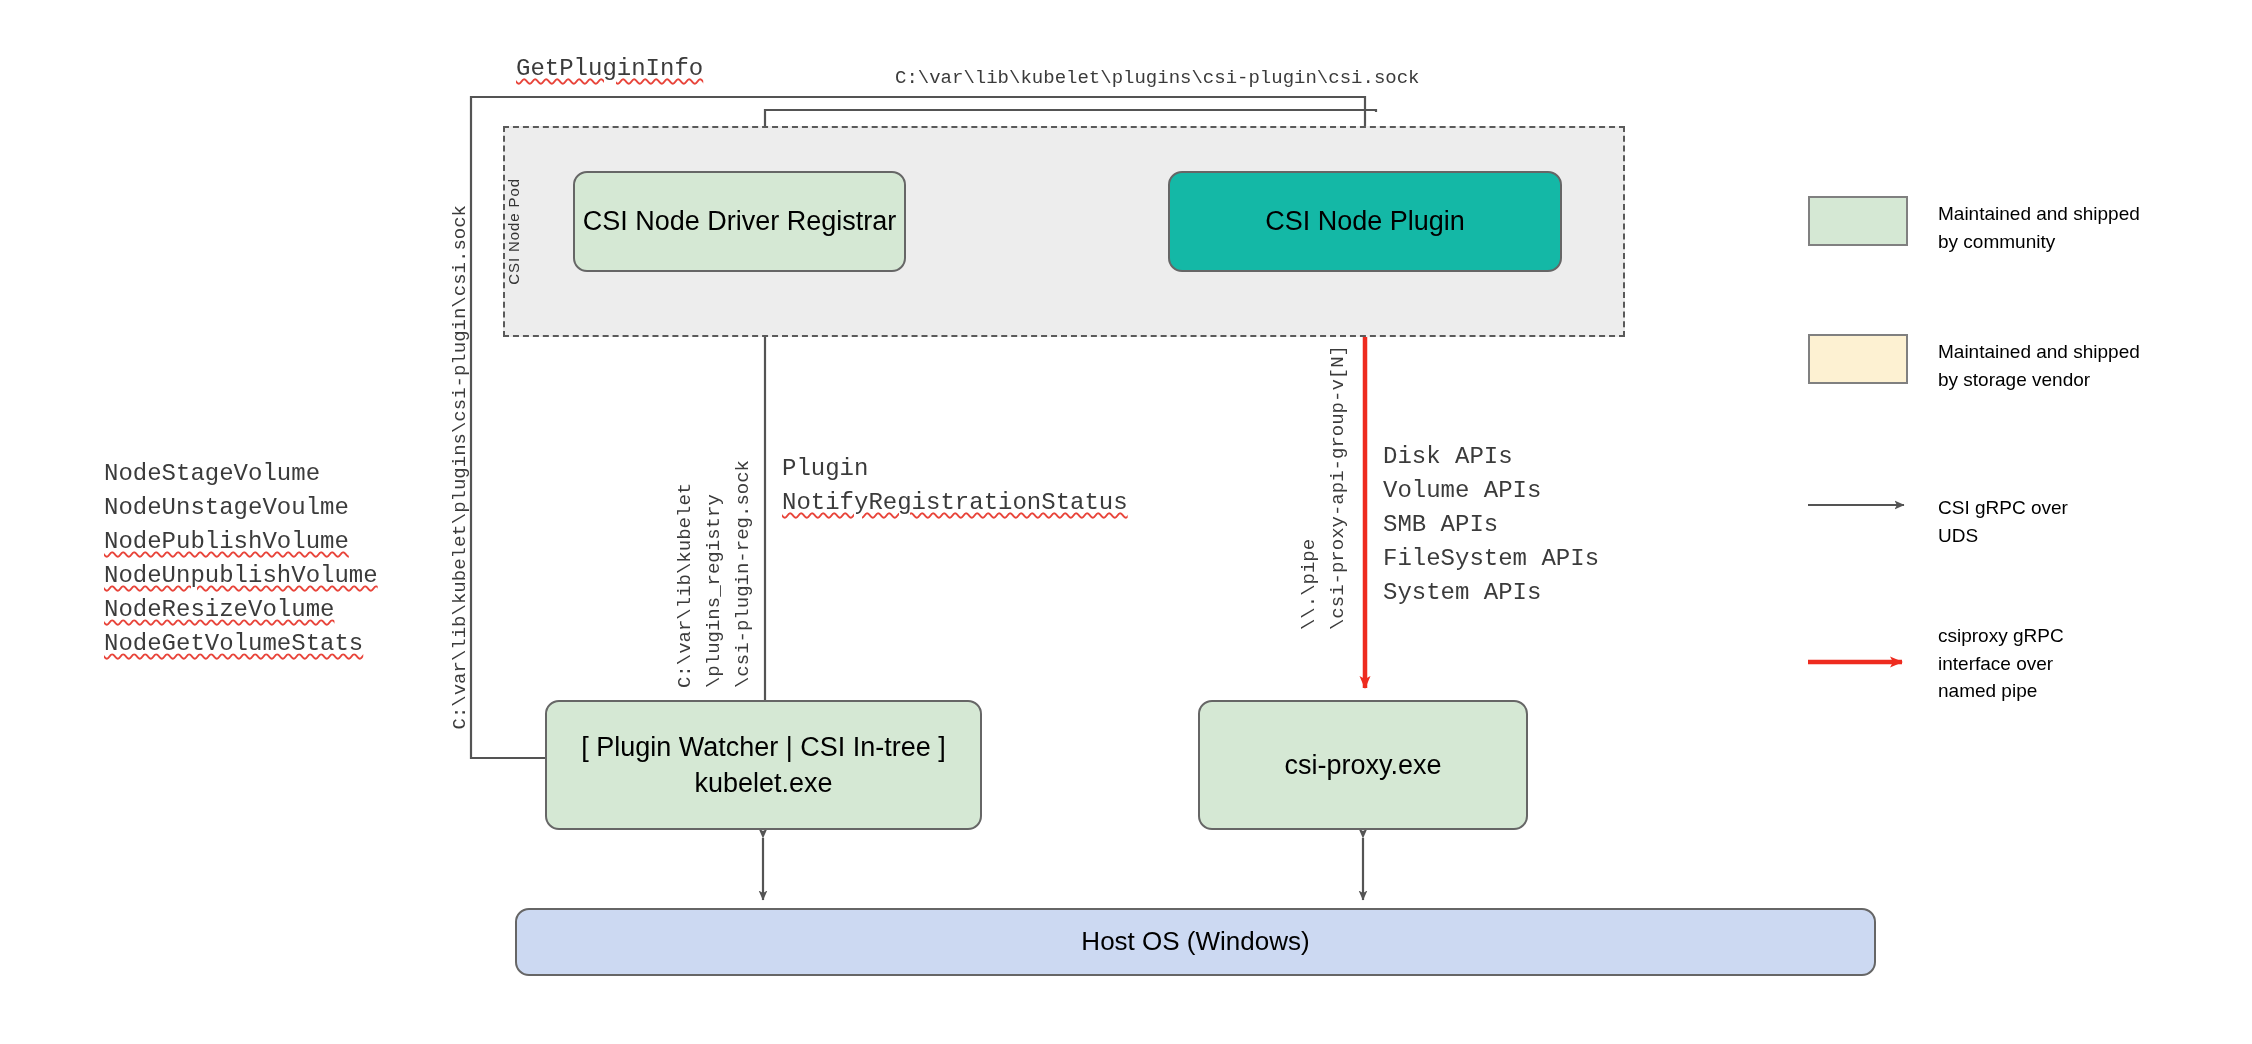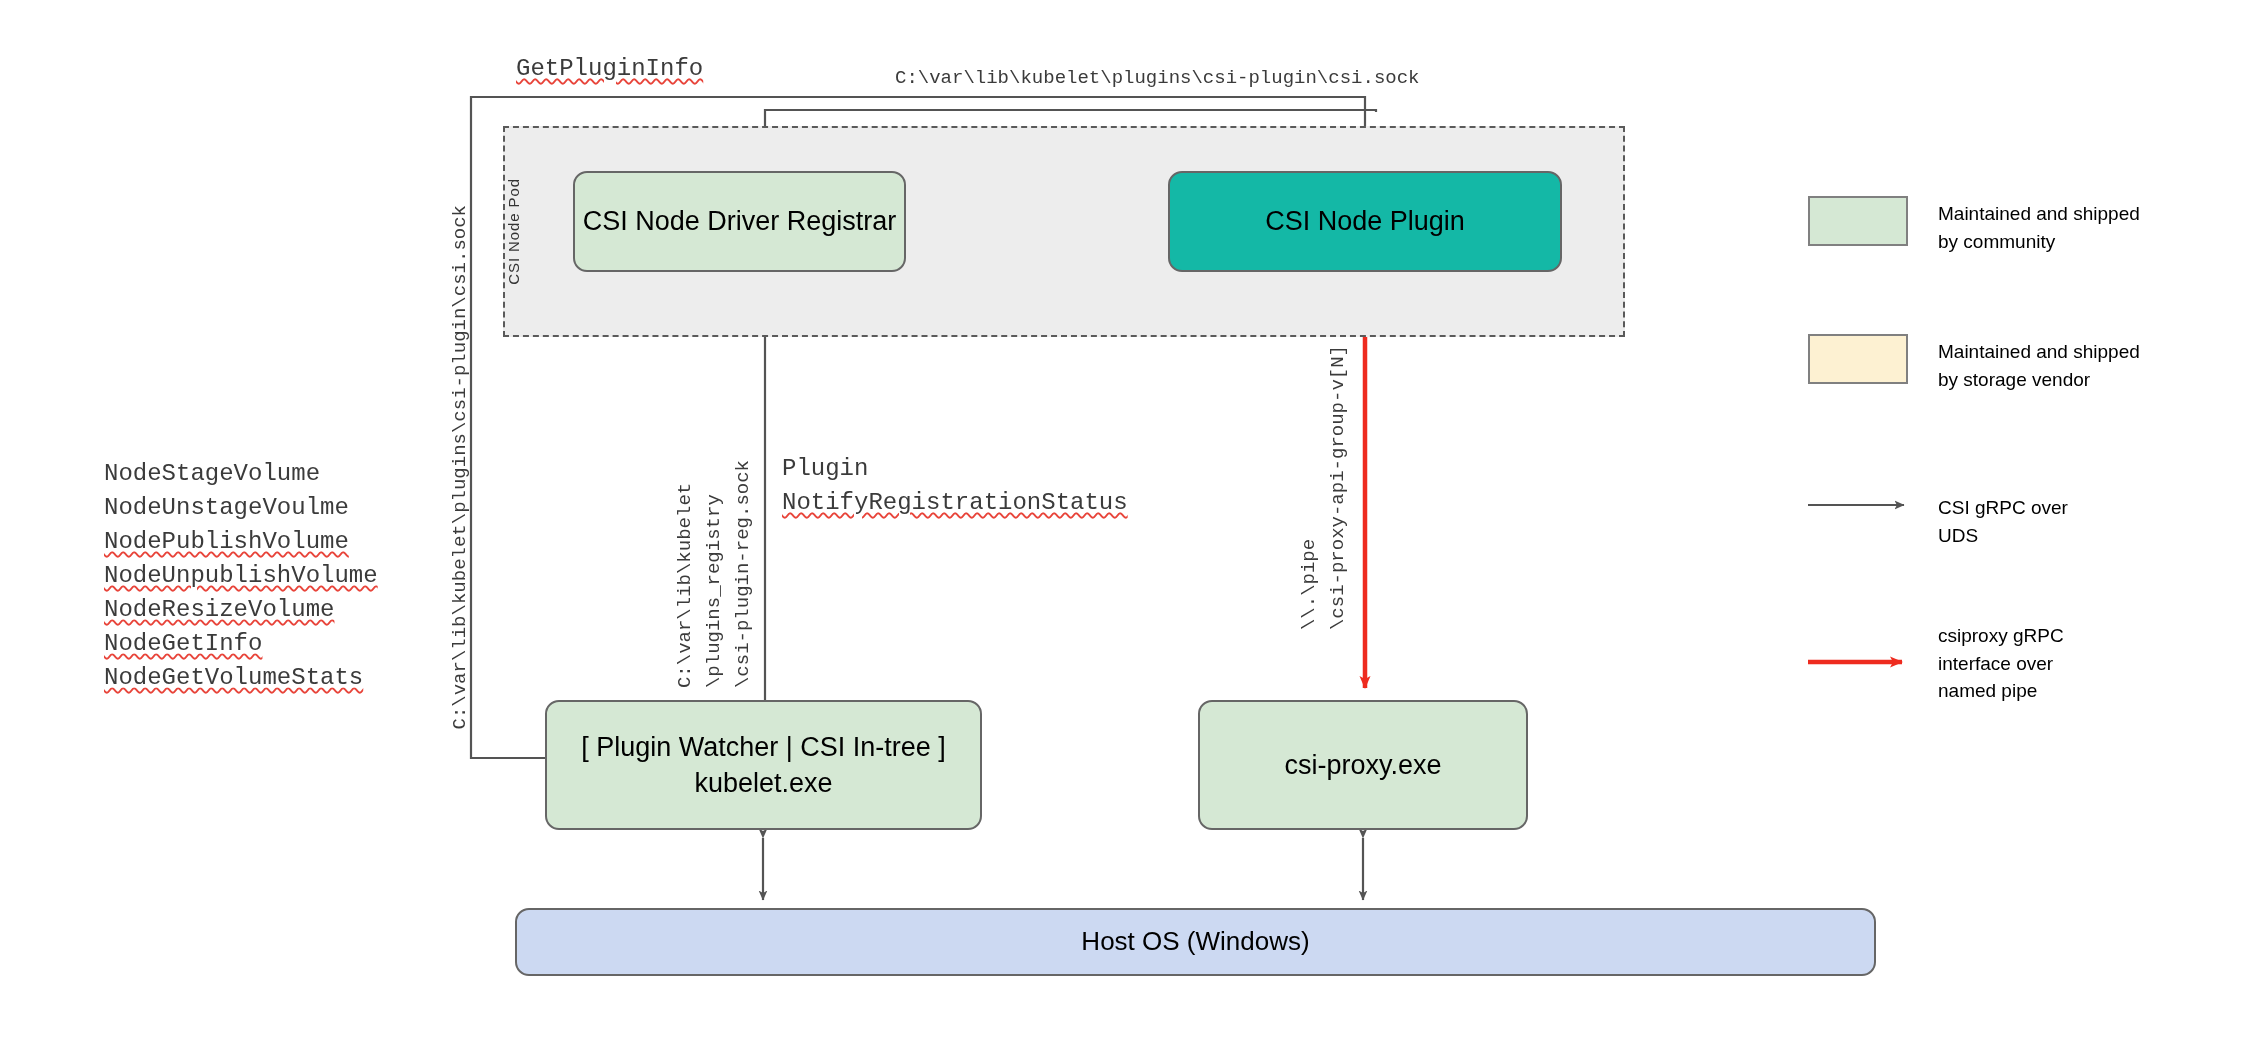--- a/index.html
+++ b/index.html
@@ -162,28 +162,29 @@
   <div class="node blue" id="node-hostos">
     <span class="lbl">Host OS (Windows)</span>
   </div>
 
   <div class="mono sq" id="lbl-getplugininfo">GetPluginInfo</div>
 
   <div class="mono" id="lbl-top-sock">C:\var\lib\kubelet\plugins\csi-plugin\csi.sock</div>
 
   <div class="mono vert" id="lbl-left-sock">C:\var\lib\kubelet\plugins\csi-plugin\csi.sock</div>
 
-  <div class="mono" id="ops-list"><div>NodeStageVolume</div><div>NodeUnstageVoulme</div><div class="sq">NodePublishVolume</div><div class="sq">NodeUnpublishVolume</div><div class="sq">NodeResizeVolume</div><div class="sq">NodeGetInfo</div><div class="sq">NodeGetVolumeStats</div></div>
+  <div class="mono" id="ops-list"><div>NodeStageVolume</div><div>NodeUnstageVoulme</div><div class="sq">NodePublishVolume</div><div class="sq">NodeUnpublishVolume</div><div class="sq">NodeResizeVolume</div><div class="sq">NodeGetVolumeStats</div></div>
 
   <div class="mono" id="lbl-reg-path"><span>C:\var\lib\kubelet</span><span>\plugins_registry</span><span>\csi-plugin-reg.sock</span></div>
 
   <div class="mono" id="lbl-getinfo"><div>Plugin</div><div class="sq">NotifyRegistrationStatus</div></div>
 
   <div class="mono" id="lbl-pipe"><span>\\.\pipe</span><span>\csi-proxy-api-group-v[N]</span></div>
 
+  <div class="mono" id="apis-list"><div>Disk APIs</div><div>Volume APIs</div><div>SMB APIs</div><div>FileSystem APIs</div><div>System APIs</div></div>
 
   <div class="legend-swatch" id="swatch-community"></div>
   <div class="legend-text" id="legend-community-text">Maintained and shipped
 by community</div>
 
   <div class="legend-swatch" id="swatch-vendor"></div>
   <div class="legend-text" id="legend-vendor-text">Maintained and shipped
 by storage vendor</div>
 
   <svg id="legend-arrow-uds" viewBox="0 0 110 24">

